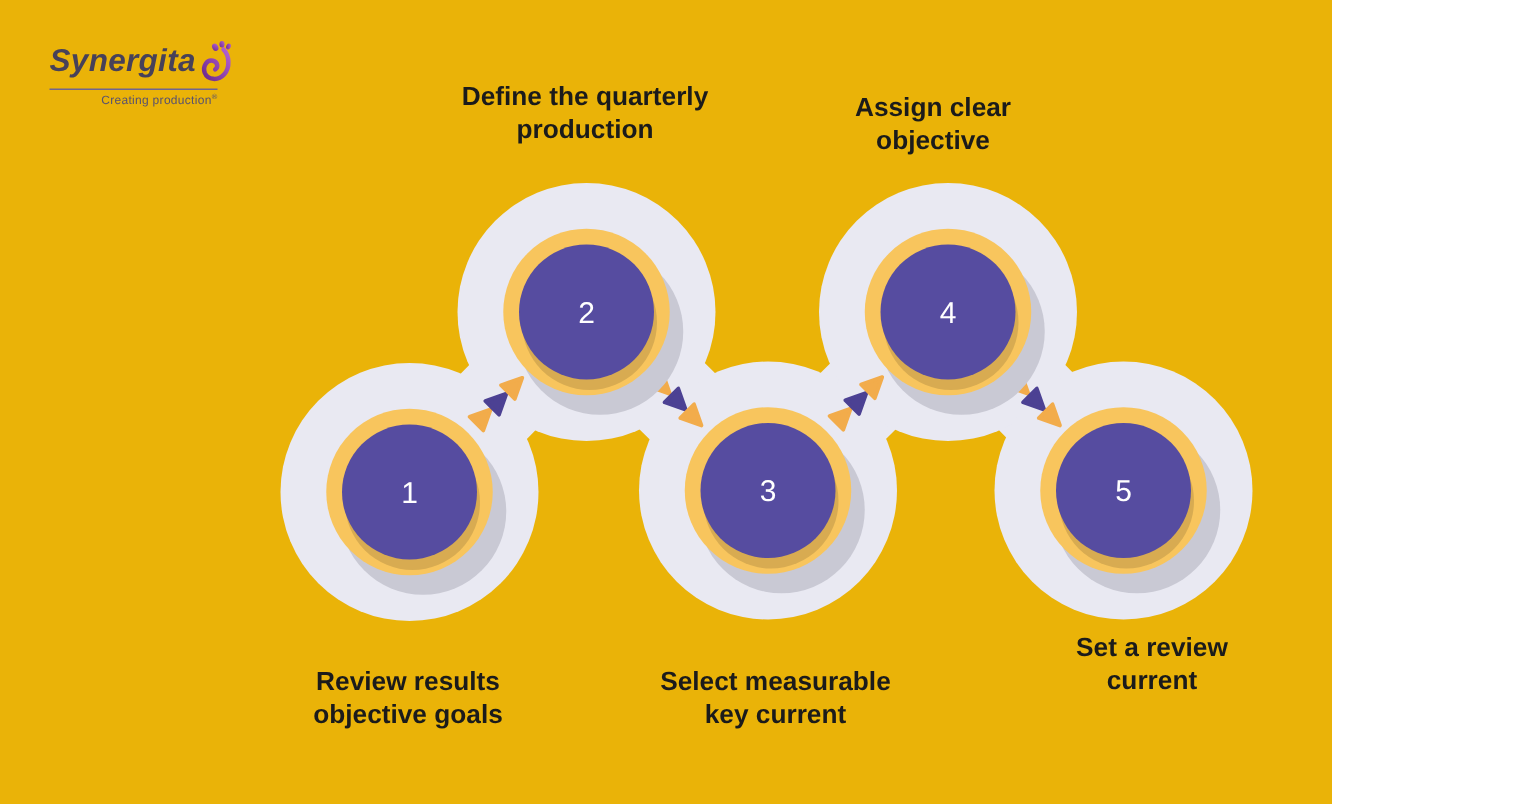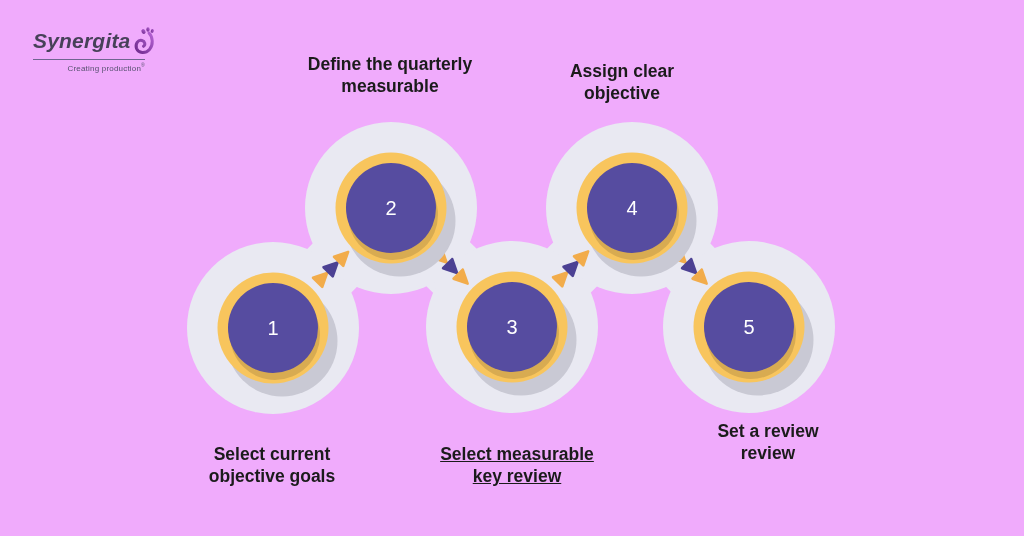--- a/index.html
+++ b/index.html
@@ -3,23 +3,23 @@
 <meta charset="utf-8">
 <style>
   html, body {
     margin: 0;
     padding: 0;
     background: #ffffff;
     font-family: "Liberation Sans", sans-serif;
   }
   .canvas {
     position: relative;
-    width: 1024px;
+    width: 888px;
     height: 536px;
-    background: #f0abfc;
+    background: #eab308;
     overflow: hidden;
   }
   .flow-svg {
     position: absolute;
     left: 0;
     top: 0;
   }
   
   .logo {
     position: absolute;
@@ -68,21 +68,21 @@
     text-align: center;
     font-size: 17.5px;
     font-weight: bold;
     line-height: 22px;
     color: var(--label-text, #1b1b1b);
   }
   .step-label span { display: block; }
   .lbl-2 { left: 270px; top: 53px; }
   .lbl-4 { left: 502px; top: 60px; }
   .lbl-1 { left: 152px; top: 443px; }
-  .lbl-3 { left: 397px; top: 443px; text-decoration: underline; }
+  .lbl-3 { left: 397px; top: 443px; }
   .lbl-5 { left: 648px; top: 420px; }
   
   .step-number {
     font-family: "Liberation Sans", sans-serif;
     font-size: 20px;
     fill: #ffffff;
   }
 </style>
 </head>
 <body>
@@ -176,32 +176,32 @@
       <circle cx="9" cy="13" r="55.5" style="fill:var(--shadow,#C9C9D4)"></circle>
       <circle r="55.5" style="fill:var(--node-ring,#F8C55D)"></circle>
       <circle cx="2" cy="7" r="45" fill="rgba(0,0,0,0.13)"></circle>
       <circle r="45" style="fill:var(--node-fill,#564CA0)"></circle>
       <text class="step-number" text-anchor="middle" y="7">5</text>
     </g>
   </svg>
 
   <div class="step-label lbl-2">
     <span>Define the quarterly</span>
-    <span>measurable</span>
+    <span>production</span>
   </div>
   <div class="step-label lbl-4">
     <span>Assign clear</span>
     <span>objective</span>
   </div>
   <div class="step-label lbl-1">
-    <span>Select current</span>
+    <span>Review results</span>
     <span>objective goals</span>
   </div>
   <div class="step-label lbl-3">
     <span>Select measurable</span>
-    <span>key review</span>
+    <span>key current</span>
   </div>
   <div class="step-label lbl-5">
     <span>Set a review</span>
-    <span>review</span>
+    <span>current</span>
   </div>
 
 </div>
 
 </body></html>

